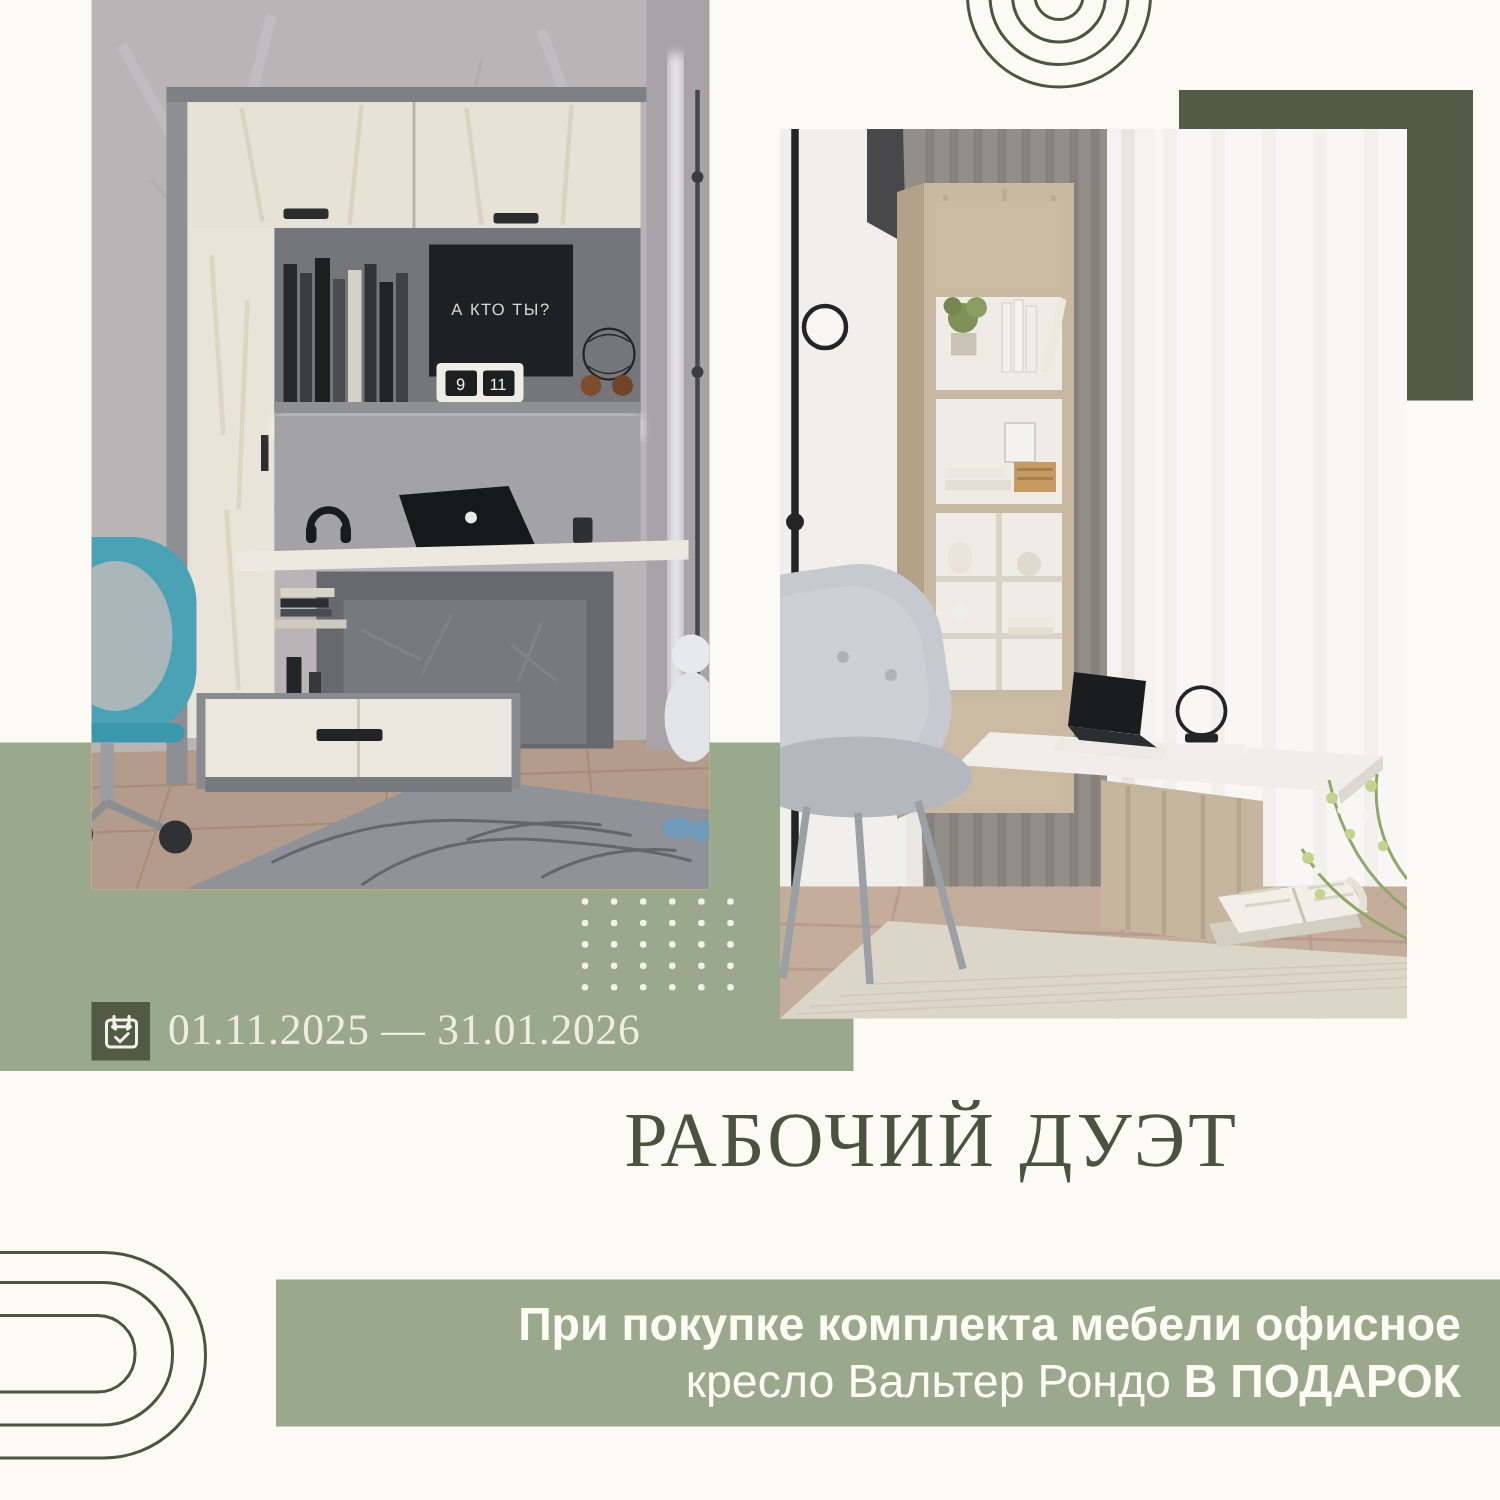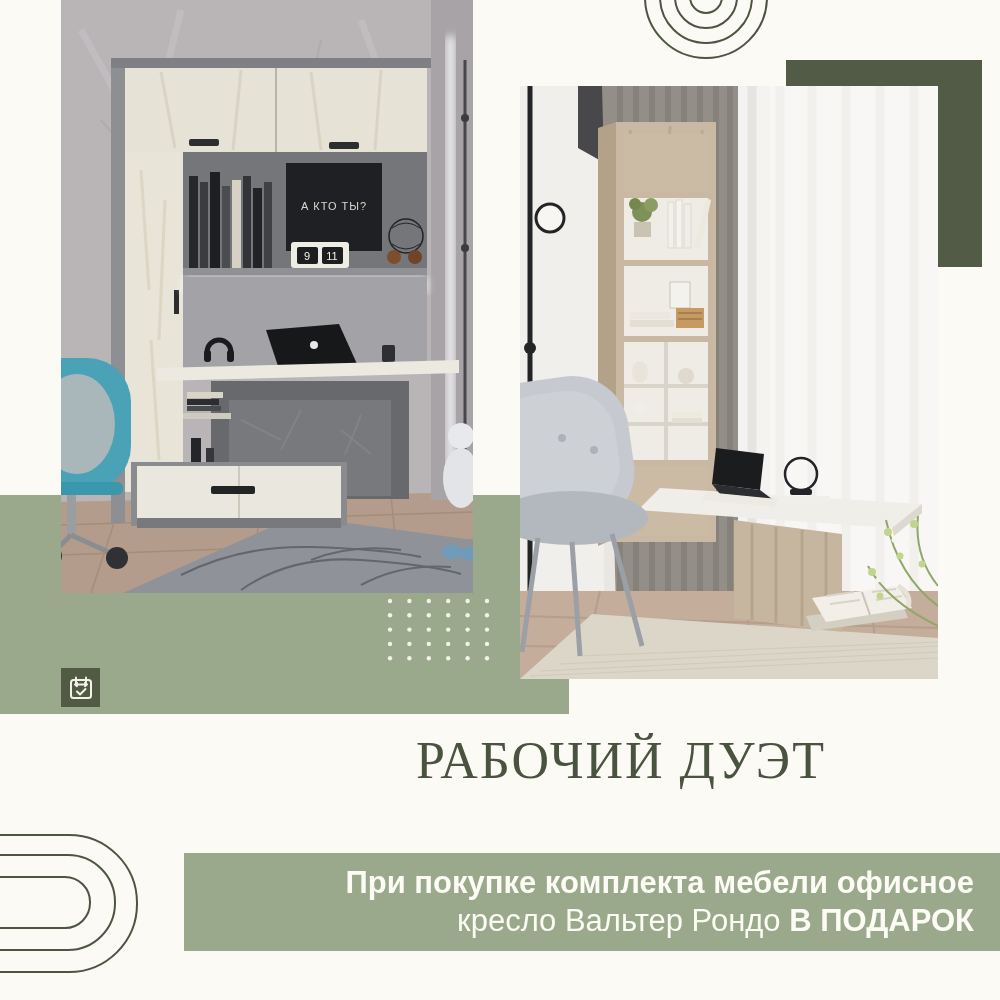--- a/index.html
+++ b/index.html
@@ -332,20 +332,21 @@
     <svg width="26" height="26" viewBox="0 0 26 26">
       <g fill="none" stroke="#f3f1e8" stroke-width="2" stroke-linecap="round" stroke-linejoin="round">
         <rect x="3" y="5" width="20" height="18" rx="2.5"></rect>
         <line x1="8" y1="2.5" x2="8" y2="7.5"></line>
         <line x1="18" y1="2.5" x2="18" y2="7.5"></line>
         <path d="M7,9.5 h12 M7,9.5 l2,-1.6 M7,9.5 l2,1.6 M19,9.5 l-2,-1.6 M19,9.5 l-2,1.6"></path>
         <path d="M9,16.5 l3,3 l5.5,-5.5"></path>
       </g>
     </svg>
   </div>
+  <div class="abs date-text">01.11.2025 — 31.01.2026</div>
 
   <div class="abs title">РАБОЧИЙ ДУЭТ</div>
 
   <div class="abs banner">
     <div class="l1">При покупке комплекта мебели офисное</div>
     <div class="l2"><span>кресло Вальтер Рондо&nbsp;</span><b>В ПОДАРОК</b></div>
   </div>
 
   <svg class="abs" style="left:0;top:820px;" width="160" height="180" viewBox="0 0 160 180">
     <g fill="none" stroke="#4c5540" stroke-width="2">

